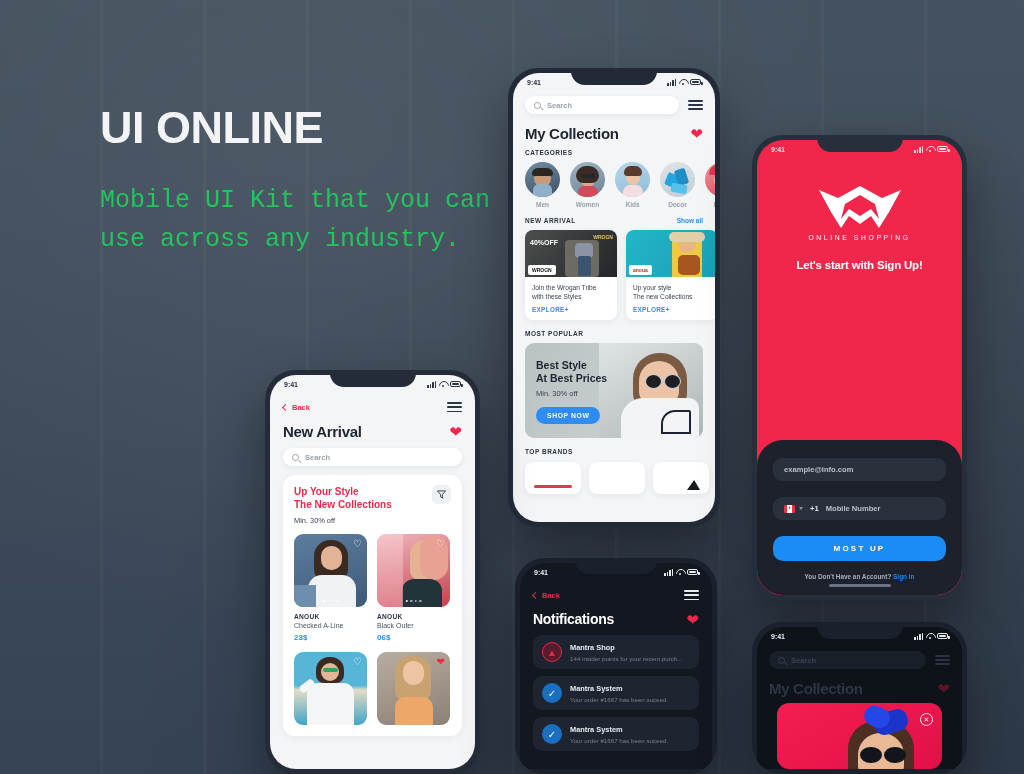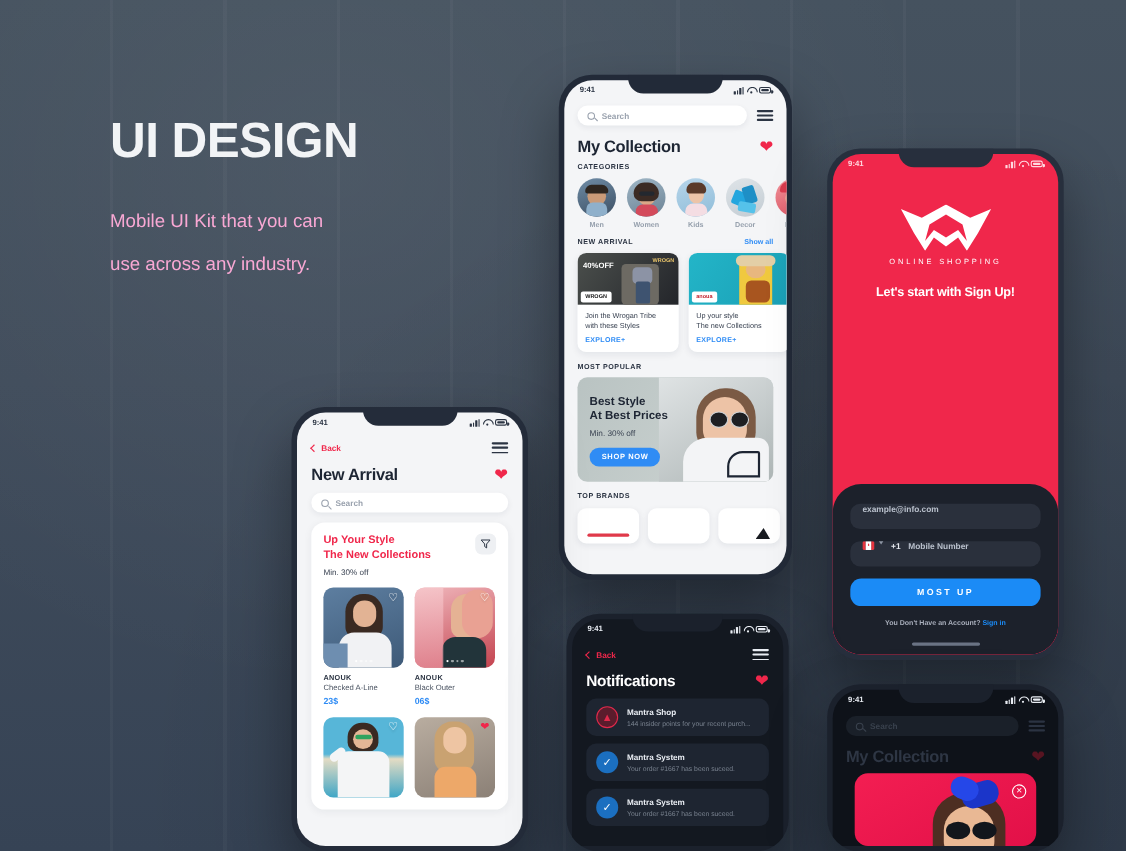--- a/index.html
+++ b/index.html
@@ -32,23 +32,23 @@
   .headline{ position:absolute; left:100px; top:101px; width:420px; }
   .h1{
     color:#f2f4f6;
     font-size:45px;
     line-height:54px;
     font-weight:bold;
     letter-spacing:-0.5px;
   }
   .sub{
     margin-top:26px;
-    color:#f9a8d4;
-    font-family:Liberation Sans, sans-serif;
-    font-size:17px;
+    color:#22c55e;
+    font-family:Liberation Mono, monospace;
+    font-size:25px;
     line-height:39px;
   }
 
   
   .phone{ position:absolute; border-radius:30px; overflow:hidden;
           box-shadow:0 24px 50px rgba(0,0,0,0.35); }
   .phone .screen{ position:absolute; inset:0; overflow:hidden; }
   .notch{
     position:absolute; left:50%; transform:translateX(-50%);
     top:0; border-radius:0 0 14px 14px; z-index:9;
@@ -118,22 +118,22 @@
      background:#272f3d; padding:5px; }
   #phone-signup .screen{ inset:5px; background:#f0274b; border-radius:26px; }
   #phone-signup .notch{ width:86px;height:17px;background:#272f3d;}
   .mantra-name{ font-family:"DejaVu Sans", sans-serif; font-size:27px;color:#fff;font-weight:bold;
                 letter-spacing:-.5px; }
   .mantra-sub{ font-size:6.8px;color:#fff;letter-spacing:2.6px;margin-top:2px; }
   .mantra-cta{ font-size:11.5px;color:#fff;font-weight:bold;margin-top:18px;letter-spacing:-.2px; }
   .city{ position:absolute;left:0;right:0;bottom:0;height:118px;overflow:hidden; }
   .form-sheet{ position:absolute;left:0;right:0;bottom:0;height:155px;background:#1c212b;
                border-radius:26px 26px 26px 26px; padding:18px 16px 0; }
-  .fld{ background:#2a303c;border-radius:9px;height:23px;display:flex;align-items:flex-start;
-        padding:0 11px;font-size:7.6px;color:#b9c0cc;font-weight:bold;margin-bottom:11px; }
+  .fld{ background:#2a303c;border-radius:9px;height:23px;display:flex;align-items:center;
+        padding:0 11px;font-size:7.6px;color:#b9c0cc;font-weight:bold;margin-bottom:16px; }
   .flag{ width:11px;height:8px;border-radius:1.5px;overflow:hidden;display:flex;flex:none;margin-right:4px;}
   .flag .r{ background:#e7343f;width:3px;height:100%; }
   .flag .w{ background:#fff;width:5px;height:100%;position:relative; }
   .flag .w::after{content:"";position:absolute;left:1.5px;top:1.6px;width:2px;height:3px;background:#e7343f;
                   clip-path:polygon(50% 0,100% 70%,75% 70%,85% 100%,50% 85%,15% 100%,25% 70%,0 70%);}
   .caret{ width:0;height:0;border-left:2.6px solid transparent;border-right:2.6px solid transparent;
           border-top:3.2px solid #8d95a3;margin-right:7px; }
   .signup-btn{ background:#1b8bf6;border-radius:10px;height:25px;display:flex;align-items:center;
                justify-content:center;color:#fff;font-size:8px;font-weight:bold;letter-spacing:2.2px;}
   .acct{ text-align:center;font-size:6.4px;color:#a8aebb;margin-top:12px;font-weight:bold; }
@@ -198,21 +198,21 @@
   .face{ position:absolute; border-radius:50%; }
 </style>
 </head>
 <body>
 
 <div class="bg"></div>
 <div class="bg-stripes"></div>
 <div class="bg-vig"></div>
 
 <div class="headline">
-  <div class="h1">UI DESIGN</div>
+  <div class="h1">UI ONLINE</div>
   <div class="sub">Mobile UI Kit that you can</div>
   <div class="sub" style="margin-top:0">use across any industry.</div>
 </div>
 
 <div class="phone" id="phone-collection">
   <div class="notch"></div>
   <div class="screen">
     <div class="statusbar" style="color:#2b3443">
       <span>9:41</span>
       <span class="sb-icons">

